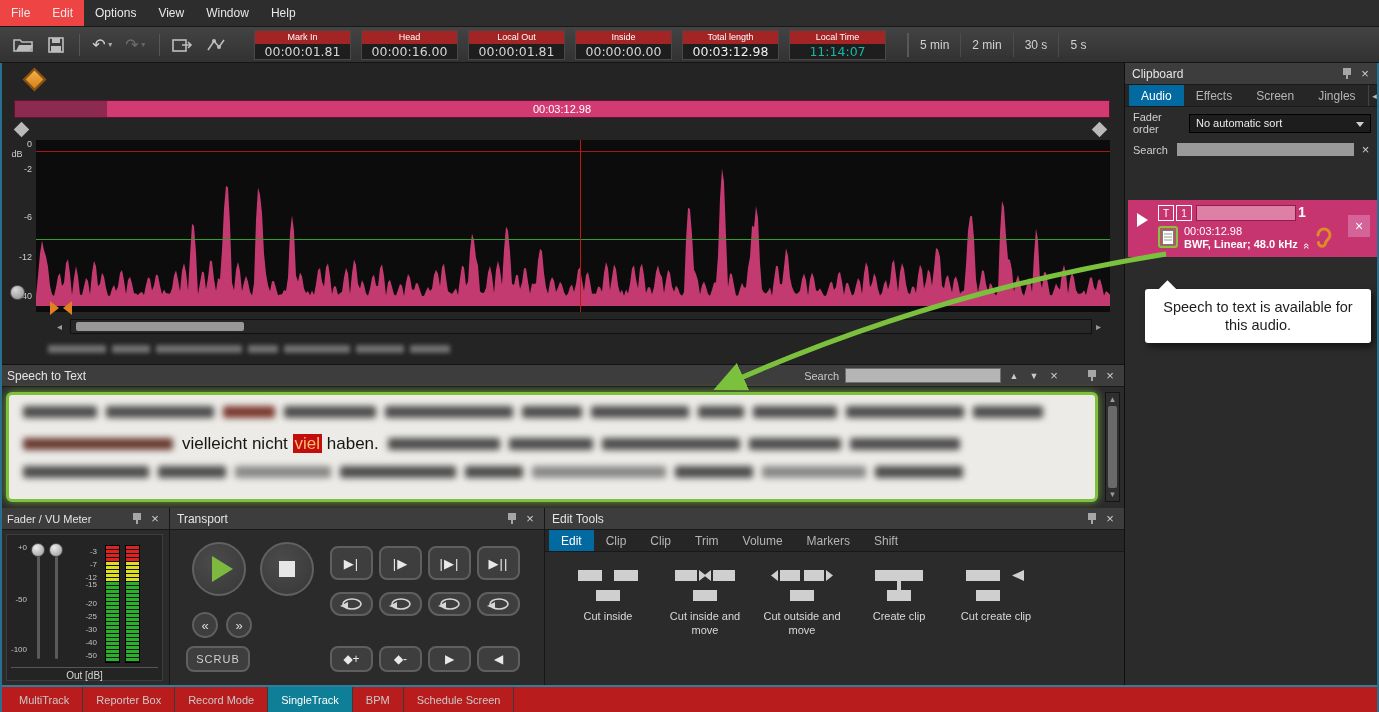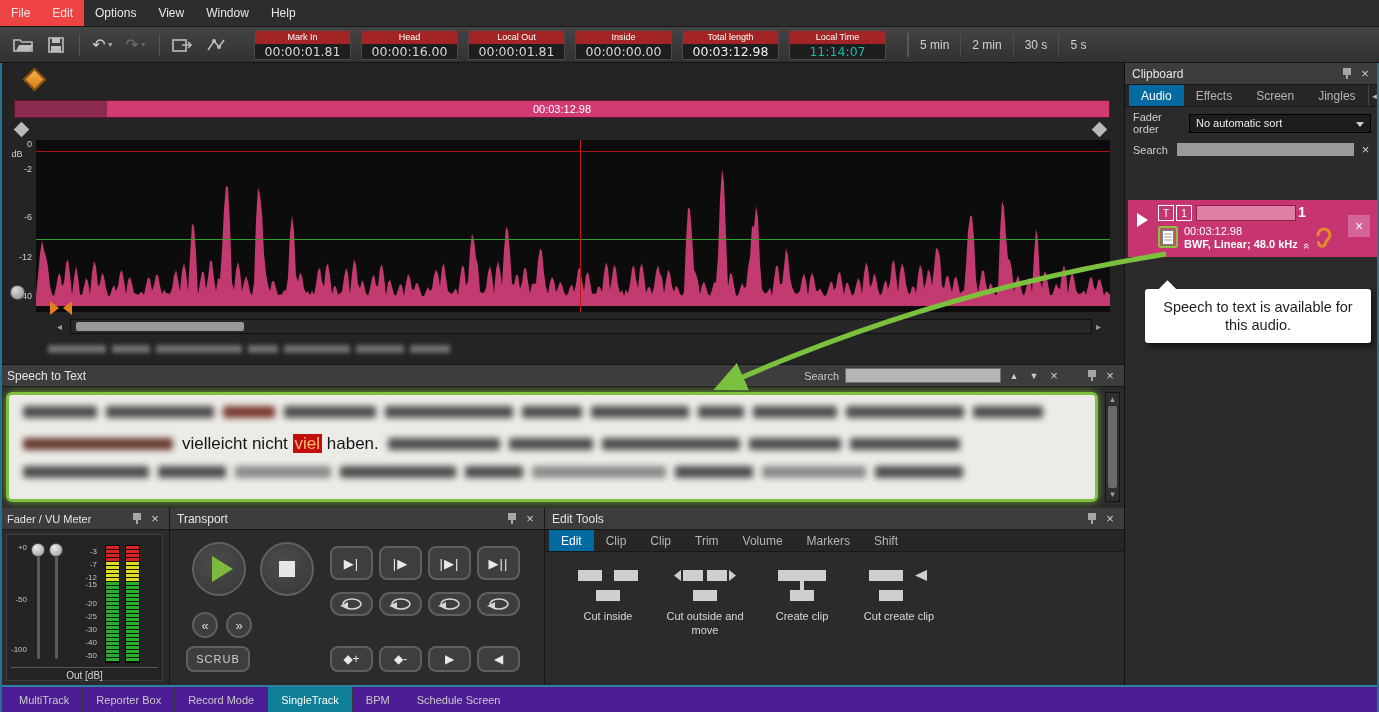--- a/index.html
+++ b/index.html
@@ -110,21 +110,21 @@
 .ci-count{position:absolute;left:170px;top:4px;font-size:14px;font-weight:bold;color:#fff}
 .ci-doc{position:absolute;left:30px;top:26px;width:20px;height:22px;border:2px solid #86c440;border-radius:3px;background:rgba(134,196,64,.25);display:flex;align-items:center;justify-content:center}
 .ci-dur{position:absolute;left:56px;top:25px;font-size:11px;color:#fff}
 .ci-fmt{position:absolute;left:56px;top:38px;font-size:11px;font-weight:bold;color:#fff}
 .ci-ear{position:absolute;left:186px;top:25px}
 .ci-x{position:absolute;left:220px;top:15px;width:22px;height:22px;background:#d4639a;color:#fff;font-size:14px;display:flex;align-items:center;justify-content:center}
 .ci-chev{position:absolute;left:176px;top:40px;font-size:11px;color:#fff;transform:rotate(90deg)}
 .tooltip{position:absolute;left:20px;top:226px;width:226px;background:#fff;border-radius:3px;box-shadow:3px 4px 7px rgba(0,0,0,.55);color:#1d1d1d;font-size:14.5px;text-align:center;padding:9px 12px;z-index:60;line-height:1.25}
 .tooltip:before{content:"";position:absolute;top:-6px;left:16px;width:13px;height:13px;background:#fff;transform:rotate(45deg)}
 
-#statusbar{position:absolute;left:0;top:685px;width:100%;height:27px;background:#4c1d95;border-top:2px solid #2e7f9e;display:flex;align-items:stretch;padding-left:6px}
+#statusbar{position:absolute;left:0;top:685px;width:100%;height:27px;background:#b91c1c;border-top:2px solid #2e7f9e;display:flex;align-items:stretch;padding-left:6px}
 .st-tab{padding:0 13px;display:flex;align-items:center;font-size:11px;color:#c9c9c9;border-right:1px solid #3a3a3a}
 .st-tab.active{background:#0e7f96;color:#fff}
 .edge{position:absolute;top:63px;bottom:0;width:2px;background:#28708e;z-index:80}
 #green-arrow{position:absolute;left:0;top:0;pointer-events:none;z-index:55}
 svg{display:block}
 </style>
 </head>
 <body>
 
 <div id="menubar">
@@ -424,20 +424,32 @@
             <rect x="2" y="4" width="24" height="11" fill="#cfcfcf"></rect>
             <rect x="38" y="4" width="24" height="11" fill="#cfcfcf"></rect>
             <rect x="20" y="24" width="24" height="11" fill="#cfcfcf"></rect>
           </svg>
         </div>
       <div class="tlabel">Cut inside</div>
     </div>
     <div class="tool">
       <div class="ticon">
           <svg width="64" height="38">
+            <rect x="2" y="4" width="22" height="11" fill="#cfcfcf"></rect>
+            <rect x="40" y="4" width="22" height="11" fill="#cfcfcf"></rect>
+            <path d="M26 4 l7 5.5 -7 5.5 z" fill="#cfcfcf"></path>
+            <path d="M38 4 l-7 5.5 7 5.5 z" fill="#cfcfcf"></path>
+            <rect x="20" y="24" width="24" height="11" fill="#cfcfcf"></rect>
+          </svg>
+        </div>
+      <div class="tlabel">Cut inside and move</div>
+    </div>
+    <div class="tool">
+      <div class="ticon">
+          <svg width="64" height="38">
             <path d="M8 4 l-7 5.5 7 5.5 z" fill="#cfcfcf"></path>
             <rect x="10" y="4" width="20" height="11" fill="#cfcfcf"></rect>
             <rect x="34" y="4" width="20" height="11" fill="#cfcfcf"></rect>
             <path d="M56 4 l7 5.5 -7 5.5 z" fill="#cfcfcf"></path>
             <rect x="20" y="24" width="24" height="11" fill="#cfcfcf"></rect>
           </svg>
         </div>
       <div class="tlabel">Cut outside and move</div>
     </div>
     <div class="tool">

